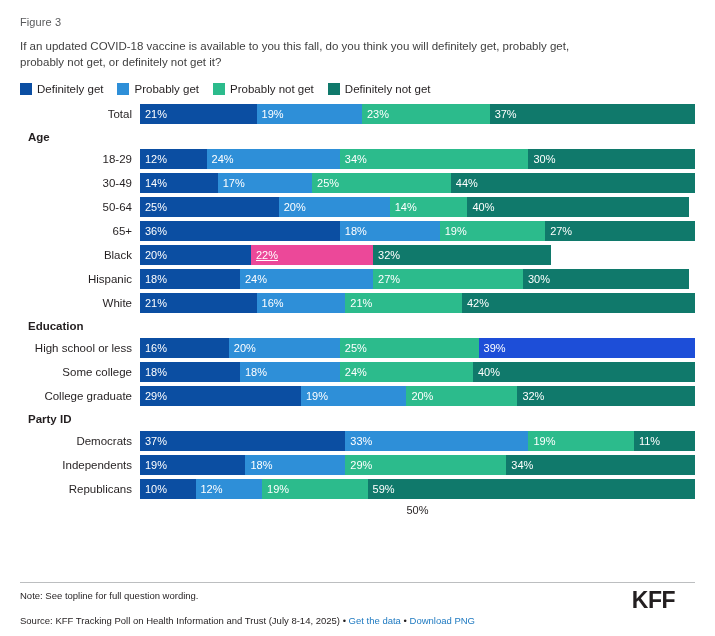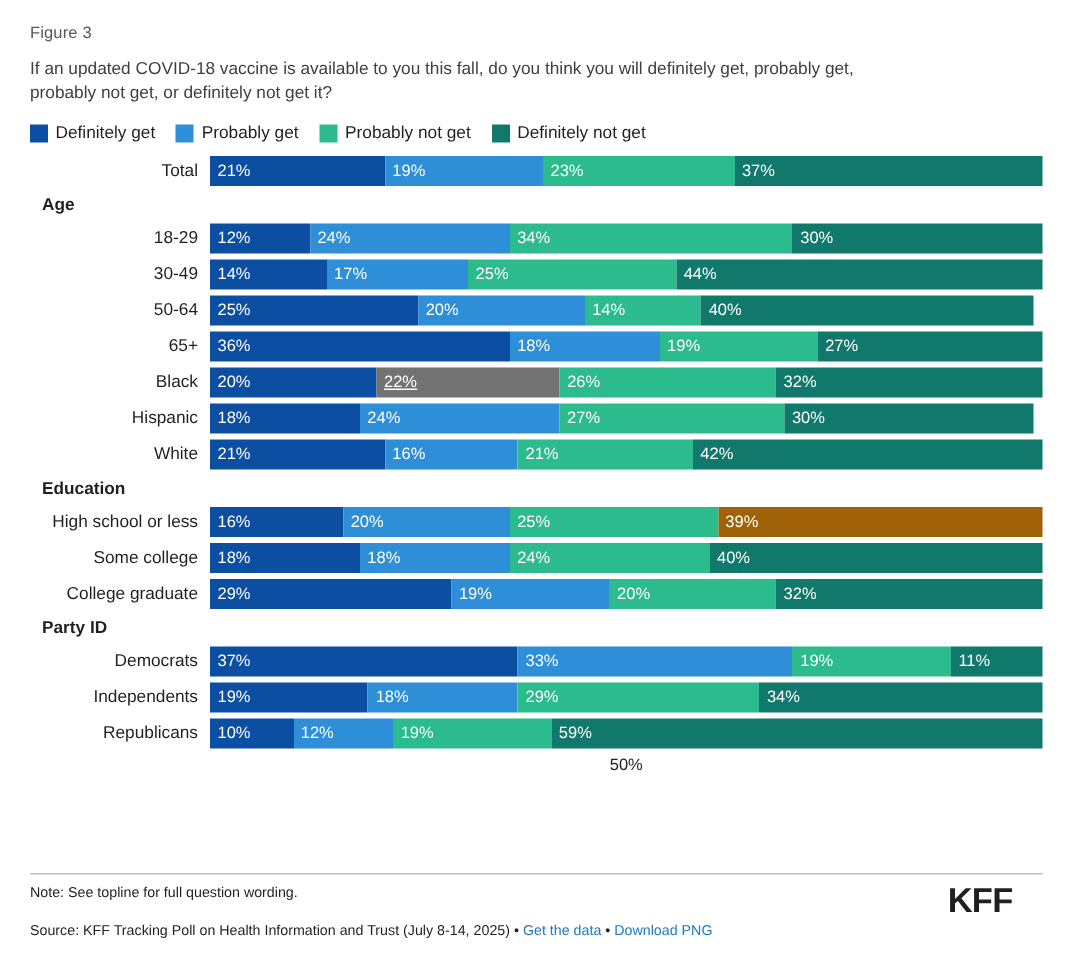--- a/index.html
+++ b/index.html
@@ -265,25 +265,22 @@
             <span>27%</span>
           </div>
         </div>
       </div>
       <div class="row">
         <div class="row-label">Black</div>
         <div class="bars">
           <div class="seg" style="width: 20%; background: rgb(11, 78, 162);">
             <span>20%</span>
           </div>
-          <div class="seg" style="width: 22%; background: #737373; text-decoration: underline;">
+          <div class="seg" style="width: 22%; background: #ec4899; text-decoration: underline;">
             <span>22%</span>
-          </div>
-          <div class="seg" style="width: 26%; background: rgb(44, 187, 140);">
-            <span>26%</span>
           </div>
           <div class="seg" style="width: 32%; background: rgb(16, 121, 107);">
             <span>32%</span>
           </div>
         </div>
       </div>
       <div class="row">
         <div class="row-label">Hispanic</div>
         <div class="bars">
           <div class="seg" style="width: 18%; background: rgb(11, 78, 162);">
@@ -325,21 +322,21 @@
         <div class="bars">
           <div class="seg" style="width: 16%; background: rgb(11, 78, 162);">
             <span>16%</span>
           </div>
           <div class="seg" style="width: 20%; background: rgb(46, 143, 216);">
             <span>20%</span>
           </div>
           <div class="seg" style="width: 25%; background: rgb(44, 187, 140);">
             <span>25%</span>
           </div>
-          <div class="seg" style="width: 39%; background: #a16207;">
+          <div class="seg" style="width: 39%; background: #1d4ed8;">
             <span>39%</span>
           </div>
         </div>
       </div>
       <div class="row">
         <div class="row-label">Some college</div>
         <div class="bars">
           <div class="seg" style="width: 18%; background: rgb(11, 78, 162);">
             <span>18%</span>
           </div>

